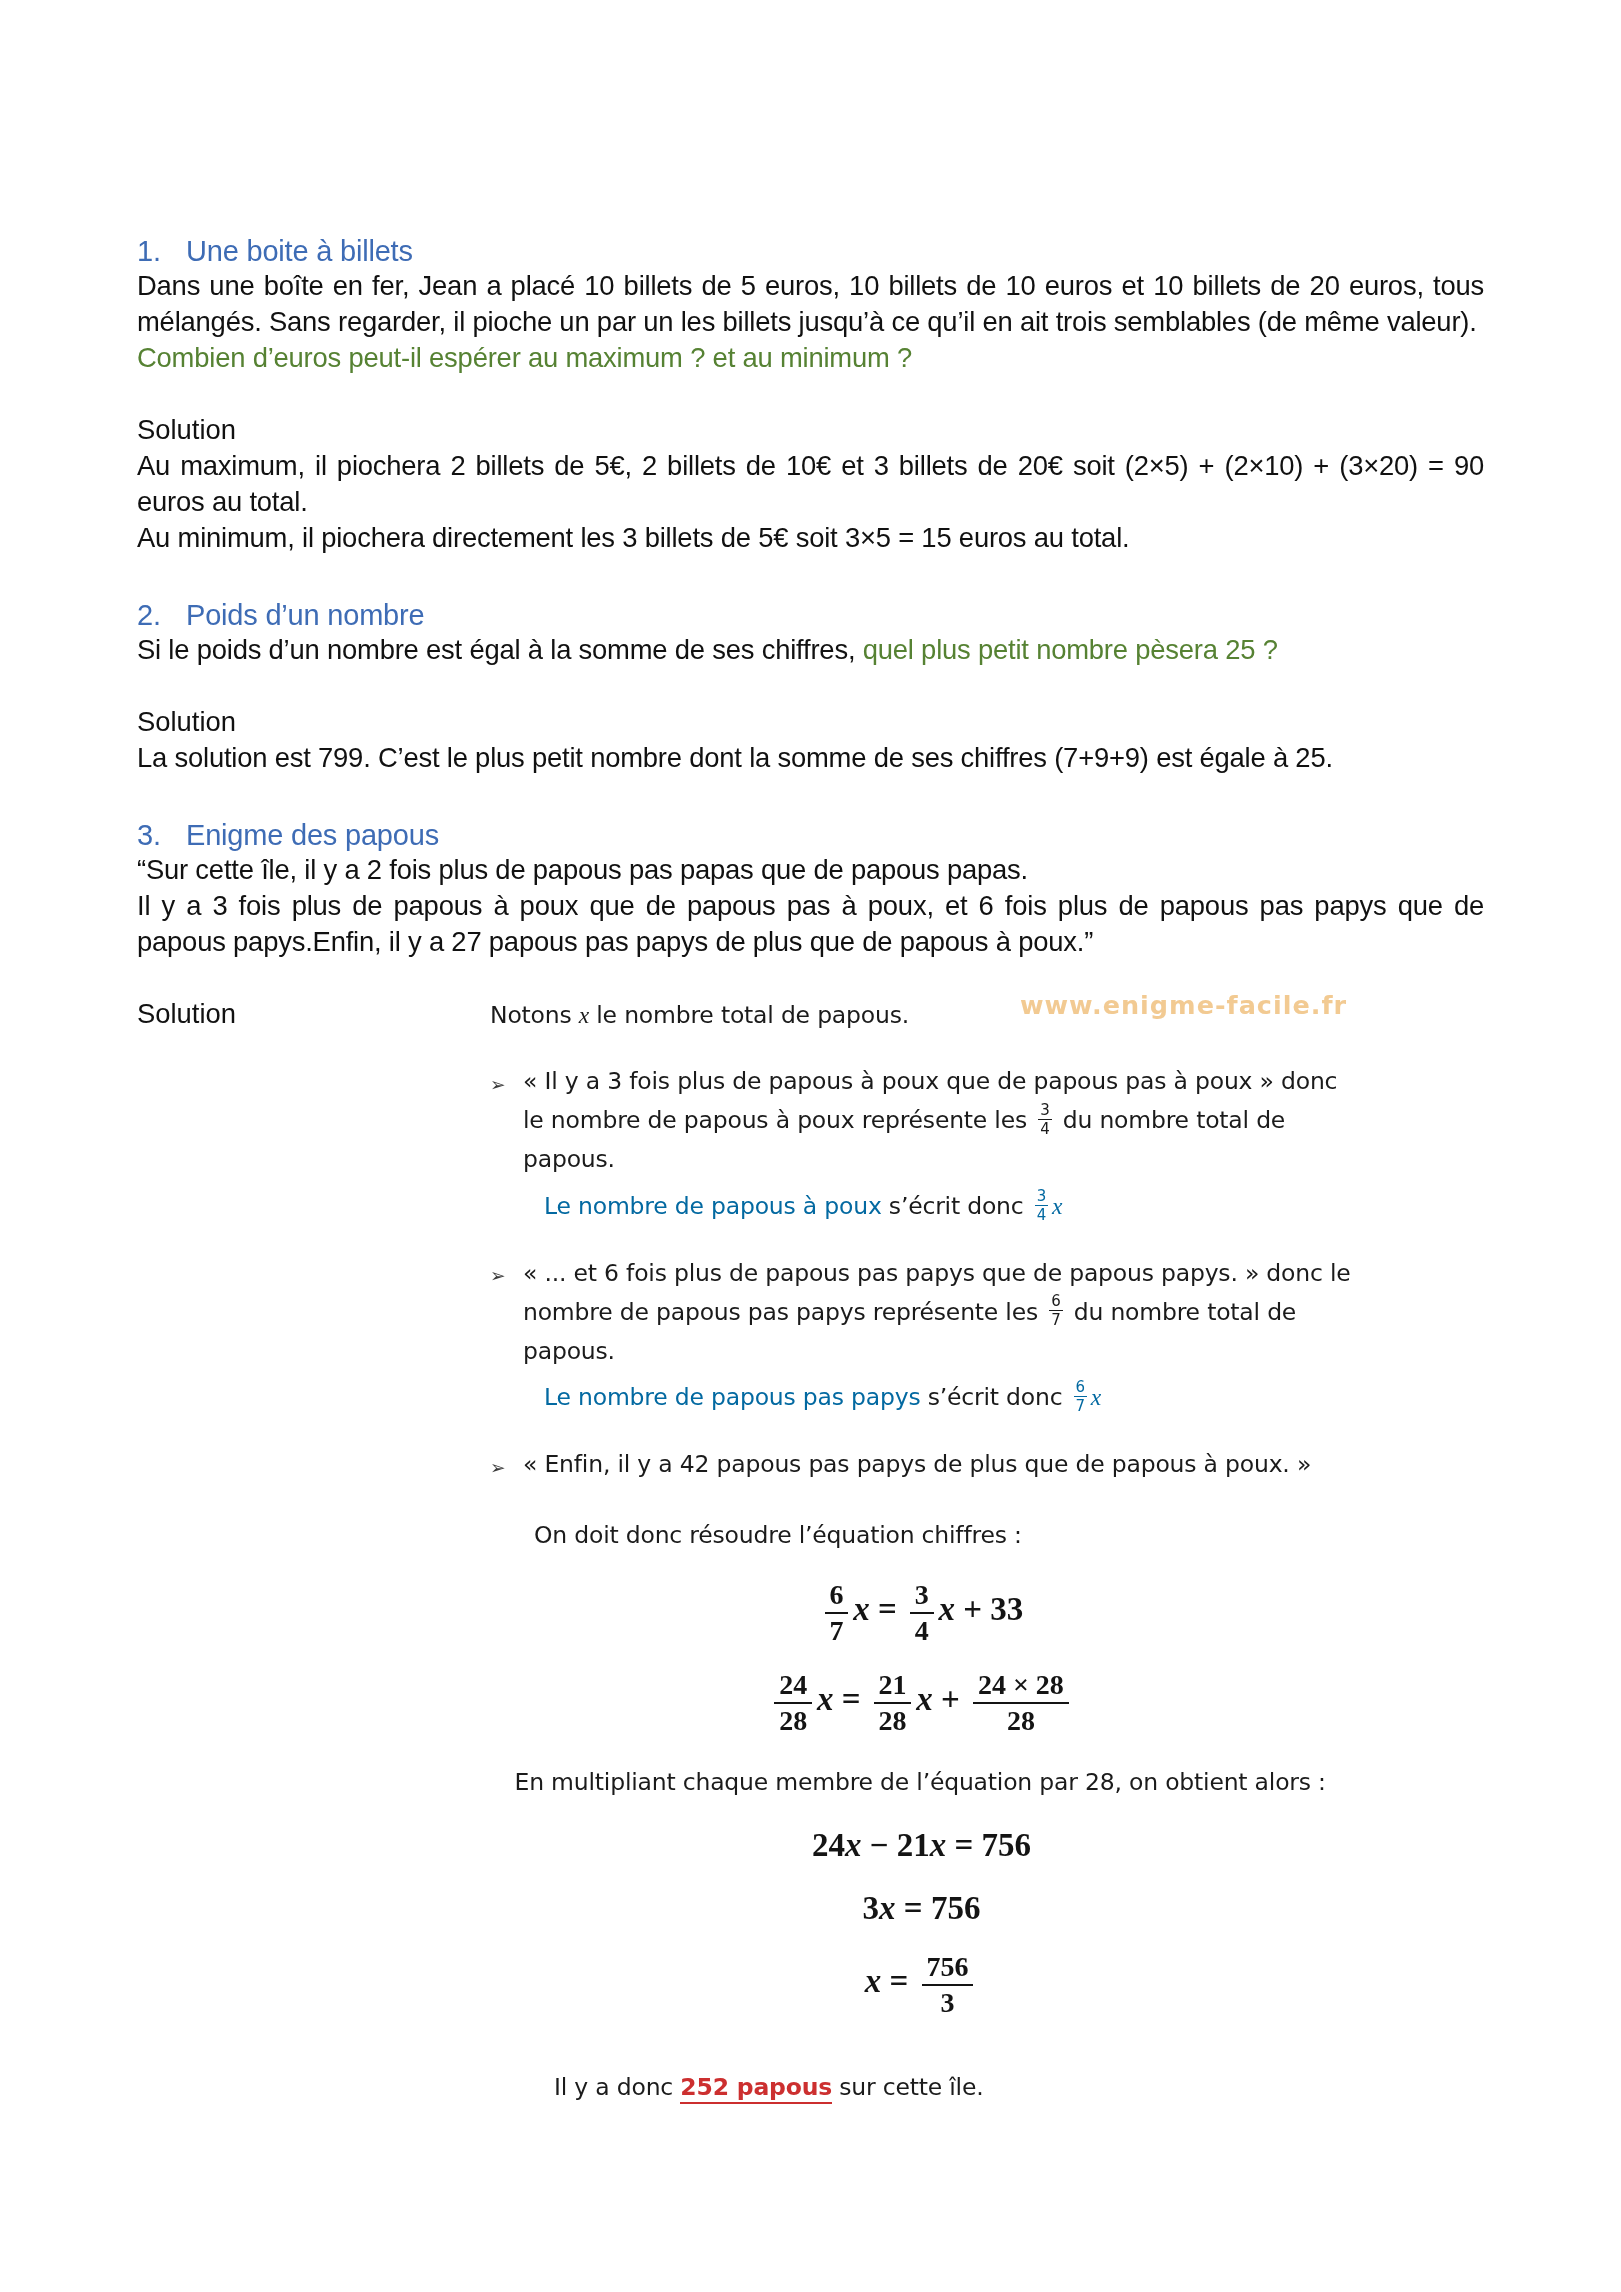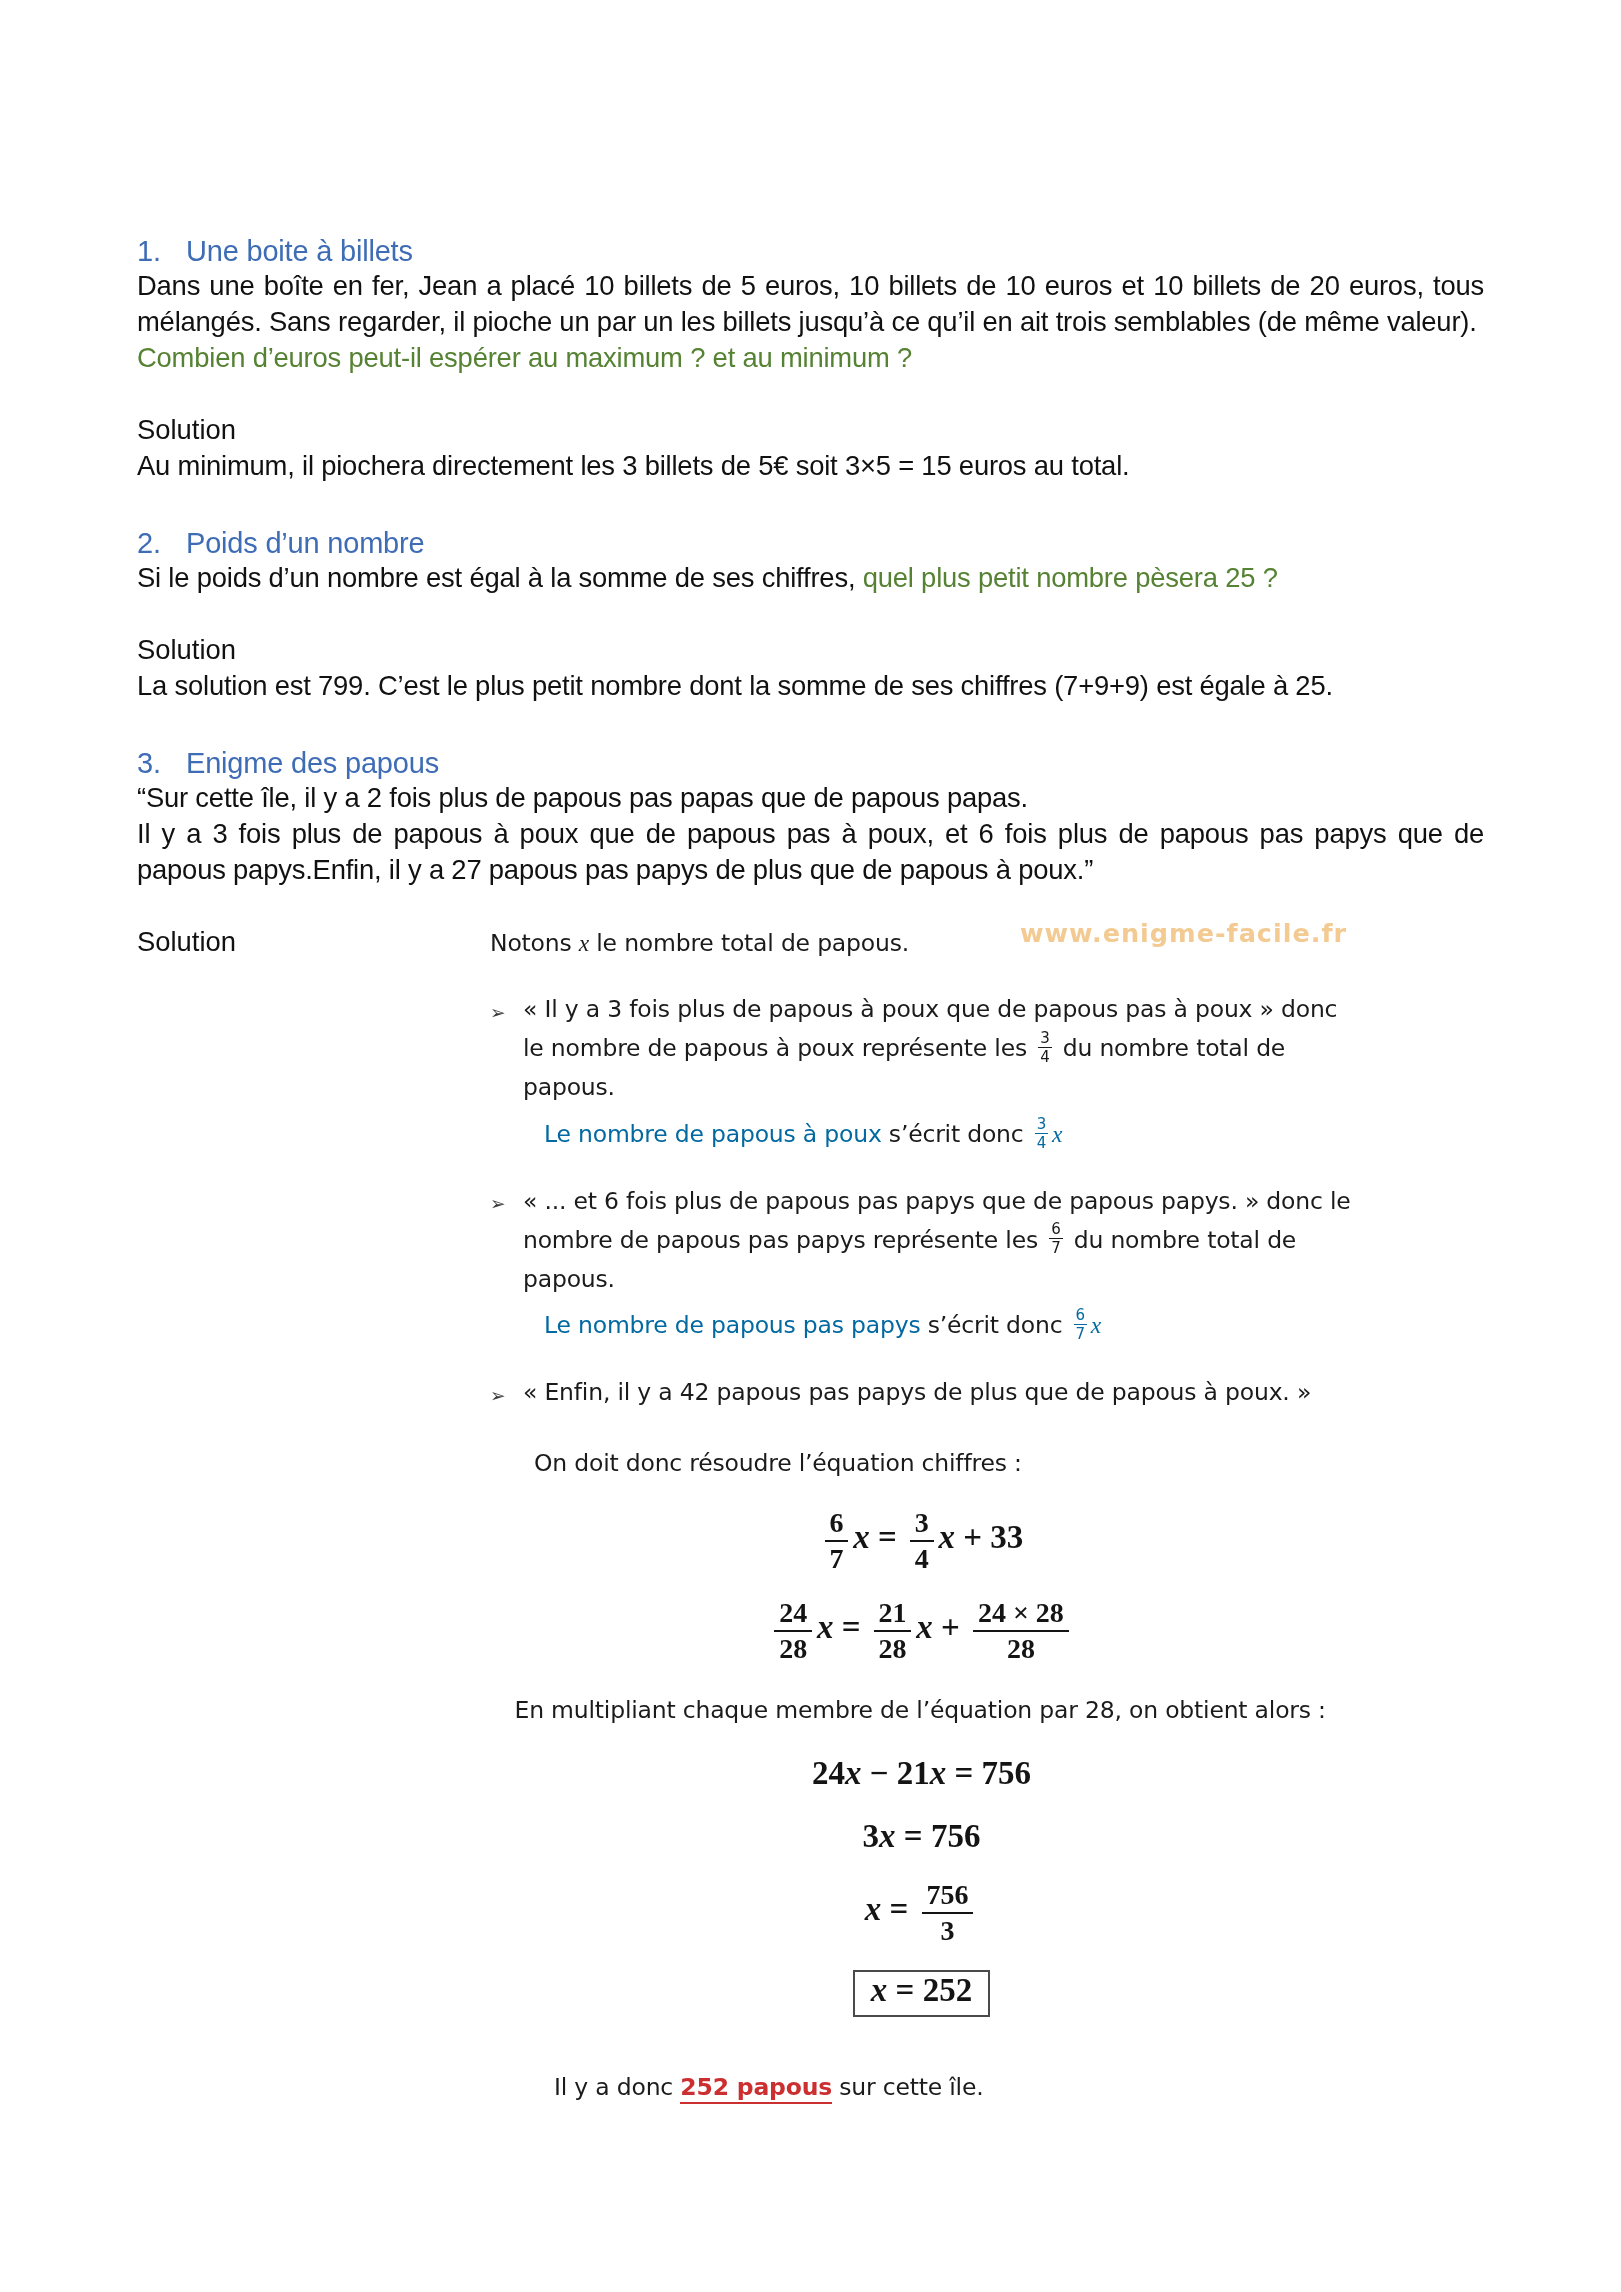--- a/index.html
+++ b/index.html
@@ -47,20 +47,21 @@
 <div class="page">
 
 
   <div class="heading">
     <span class="hnum">1.</span>
     <span>Une boite à billets</span>
   </div>
   <div class="para">Dans une boîte en fer, Jean a placé 10 billets de 5 euros, 10 billets de 10 euros et 10 billets de 20 euros, tous mélangés. Sans regarder, il pioche un par un les billets jusqu’à ce qu’il en ait trois semblables (de même valeur).</div>
   <div class="line green">Combien d’euros peut-il espérer au maximum ? et au minimum ?</div>
   <div class="sol">Solution</div>
+  <div class="para">Au maximum, il piochera 2 billets de 5€, 2 billets de 10€ et 3 billets de 20€ soit (2×5) + (2×10) + (3×20) = 90 euros au total.</div>
   <div class="para">Au minimum, il piochera directement les 3 billets de 5€ soit 3×5 = 15 euros au total.</div>
 
   <div class="heading">
     <span class="hnum">2.</span>
     <span>Poids d’un nombre</span>
   </div>
   <div class="line"><span>Si le poids d’un nombre est égal à la somme de ses chiffres, </span><span class="green">quel plus petit nombre pèsera 25 ?</span></div>
   <div class="sol">Solution</div>
   <div class="line">La solution est 799. C’est le plus petit nombre dont la somme de ses chiffres (7+9+9) est égale à 25.</div>
 
@@ -102,21 +103,20 @@
 
       <div class="eq"><span class="frac"><span class="num">24</span><span class="den">28</span></span><span class="mvar">x</span><span> = </span><span class="frac"><span class="num">21</span><span class="den">28</span></span><span class="mvar">x</span><span> + </span><span class="frac"><span class="num">24 × 28</span><span class="den">28</span></span></div>
 
       <div class="hand mult-line">En multipliant chaque membre de l’équation par 28, on obtient alors :</div>
 
       <div class="eq"><span>24</span><span class="mvar">x</span><span> − 21</span><span class="mvar">x</span><span> = 756</span></div>
       <div class="eq"><span>3</span><span class="mvar">x</span><span> = 756</span><span class="mvar"></span><span></span></div>
 
       <div class="eq"><span class="mvar">x</span><span> = </span><span class="frac"><span class="num">756</span><span class="den">3</span></span></div>
 
-      <div class="eq"><span class="boxed"><span class="mvar">x</span><span> = 252</span></span></div>
 
       <div class="hand concl"><span>Il y a donc </span><span class="emph">252 papous</span><span> sur cette île.</span></div>
 
     </div>
   </div>
 
 </div>
 
 
 </body></html>

